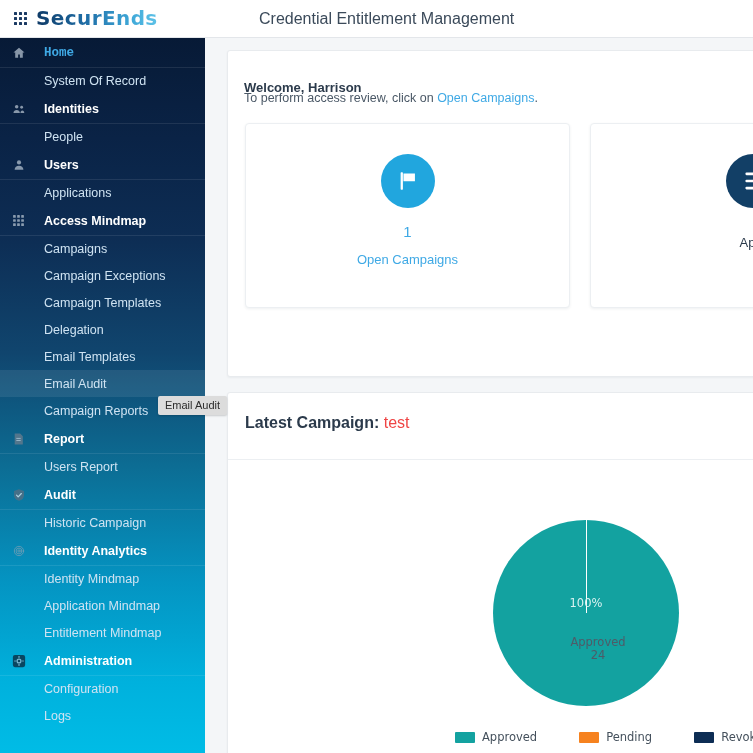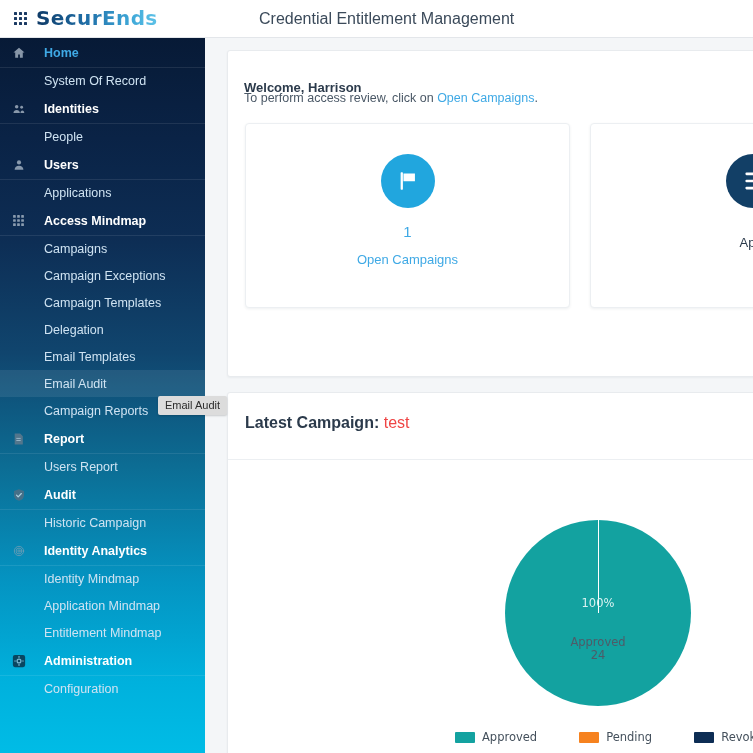--- a/index.html
+++ b/index.html
@@ -124,21 +124,21 @@
   .nav-row.parent .nav-txt {
     font-weight: bold;
     color: #ffffff;
     padding-left: 10px;
   }
   .nav-row.child .nav-txt {
     padding-left: 32px;
     color: #cfe3f2;
     font-weight: normal;
   }
-  .nav-row.active .nav-txt { color: #3fa9e5; font-weight: bold; }
+  .nav-row.active .nav-txt { color: #3fa9e5; font-weight: bold; font-family: Liberation Mono, monospace; }
   .nav-row.hovered { background: rgba(255,255,255,0.085); }
 
   
   .tooltip {
     position: absolute;
     left: 158px;
     top: 396px;
     background: #dcdcdc;
     color: #2b2b2b;
     font-size: 11px;
@@ -261,21 +261,21 @@
 
   .pie-wrap {
     position: absolute;
     left: 0; top: 66px;
     width: 620px;
     height: 326px;
   }
 
   .pie {
     position: absolute;
-    left: 278px; top: 62px;
+    left: 266px; top: 62px;
     width: 186px; height: 186px;
     border-radius: 50%;
     background: #13a2a0;
   }
   .pie-seam {
     position: absolute;
     left: 92.5px; top: 0;
     width: 1.4px; height: 93px;
     background: #ffffff;
   }
@@ -474,20 +474,23 @@
                 <rect x="3.6" y="11" width="3.2" height="2" rx="0.8"></rect>
                 <rect x="17.2" y="11" width="3.2" height="2" rx="0.8"></rect>
               </g>
             </svg>
           </span>
           <span class="nav-txt">Administration</span>
         </div>
         <div class="nav-row child">
           <span class="nav-txt">Configuration</span>
         </div>
+        <div class="nav-row child">
+          <span class="nav-txt">Logs</span>
+        </div>
       </div>
   </div>
   <div class="tooltip">Email Audit</div>
 
   <div class="main">
 
     <div class="panel panel-welcome">
       <div class="welcome-title">Welcome, Harrison</div>
       <div class="welcome-sub">
         <span>To perform access review, click on </span><a href="#">Open Campaigns</a><span>.</span>

